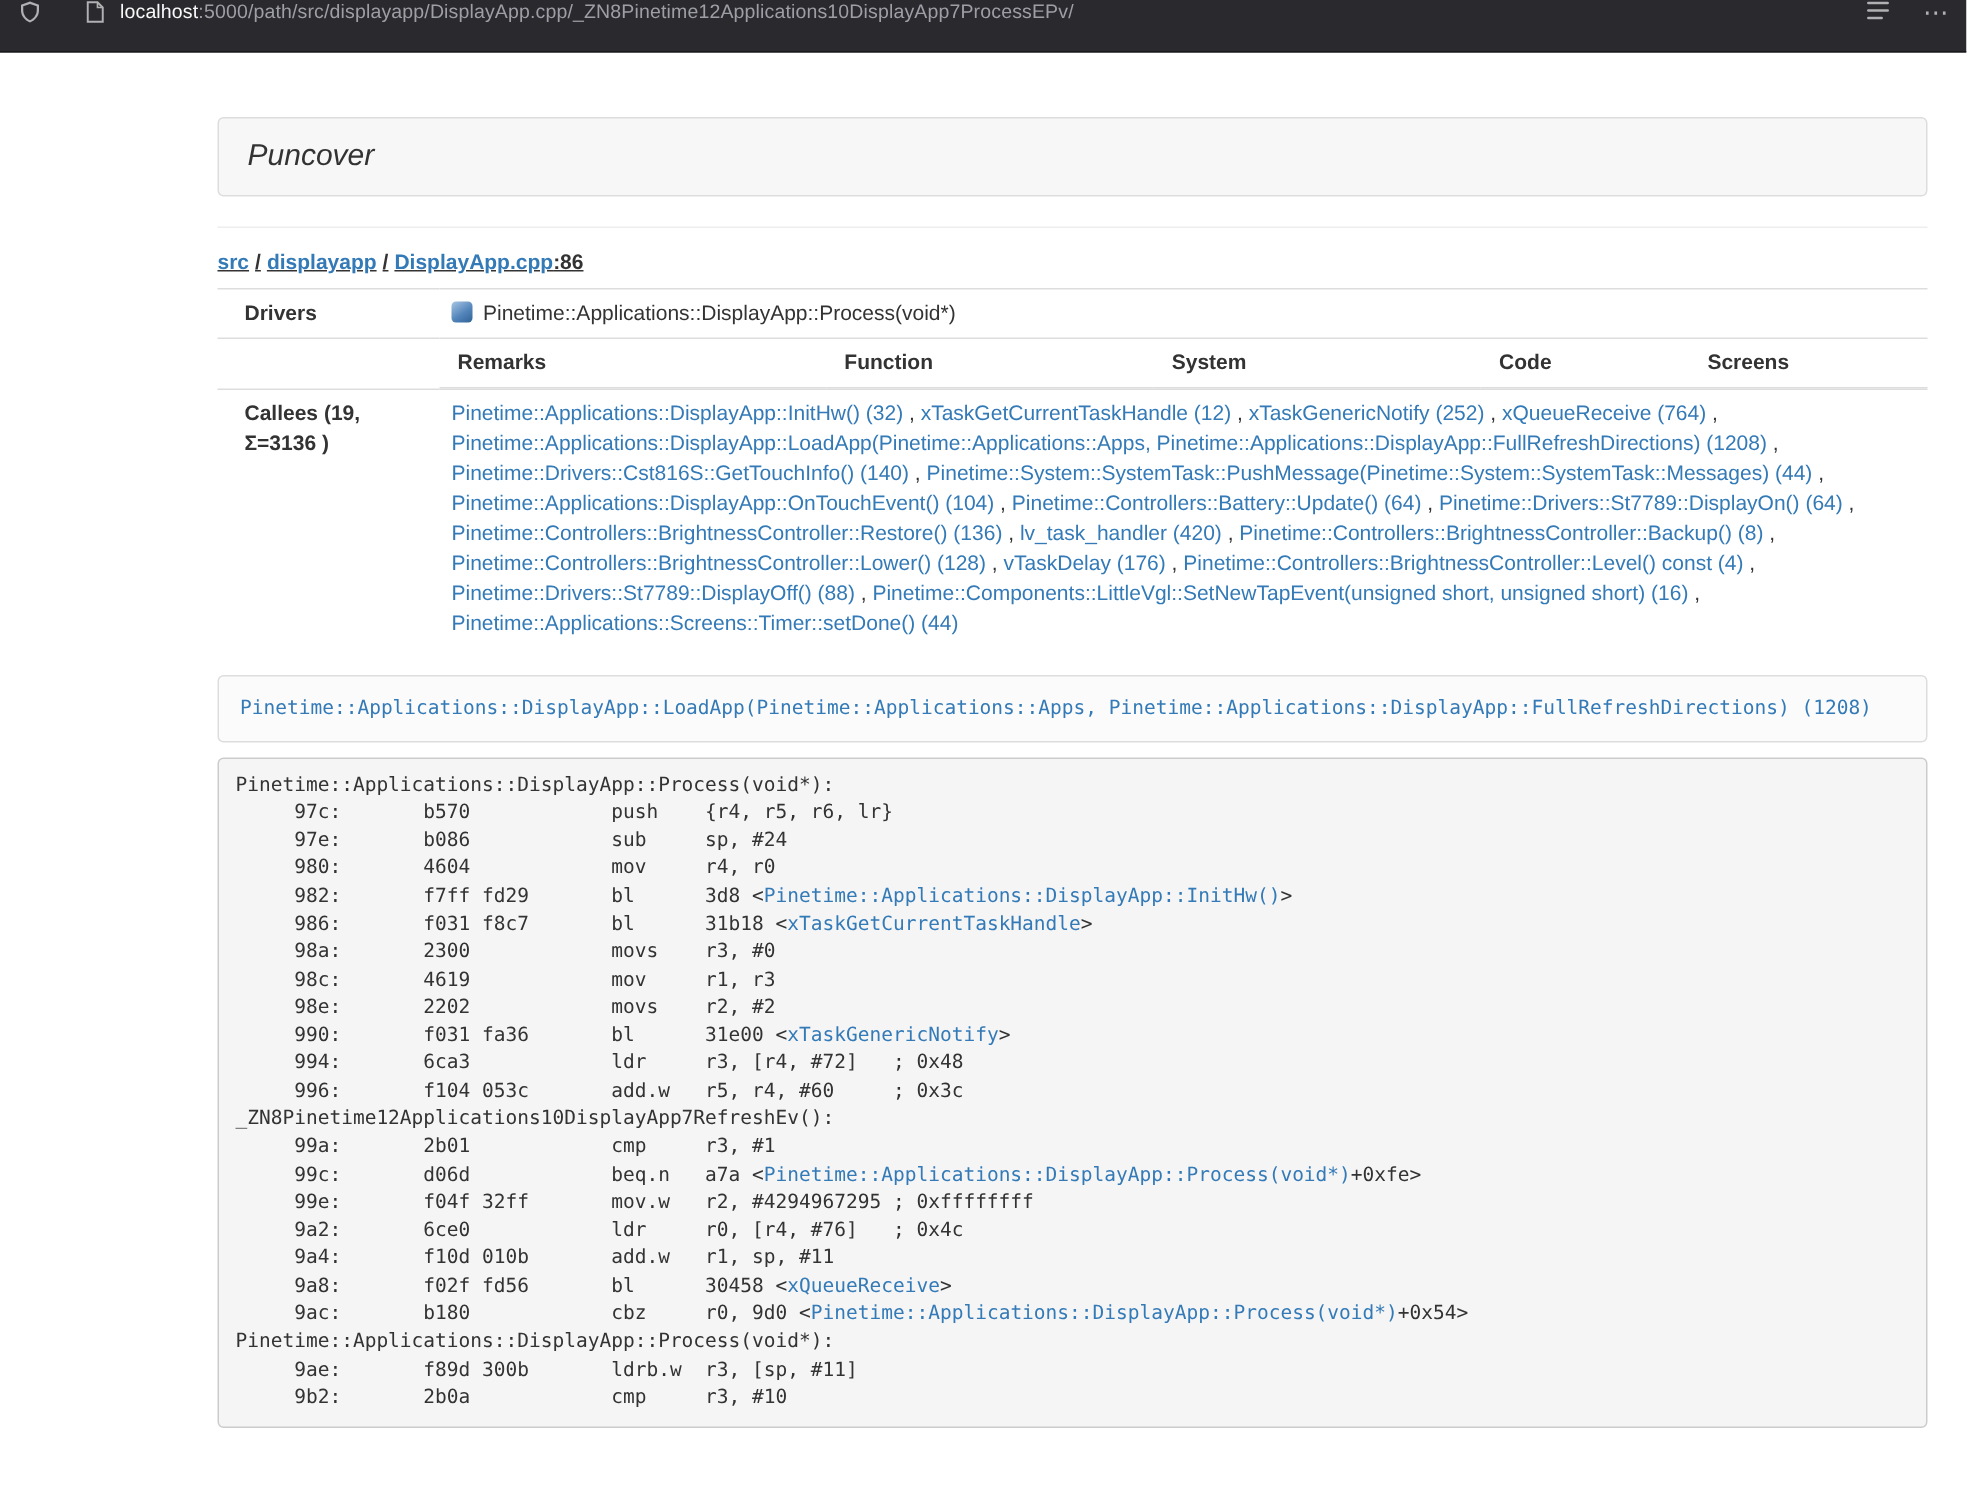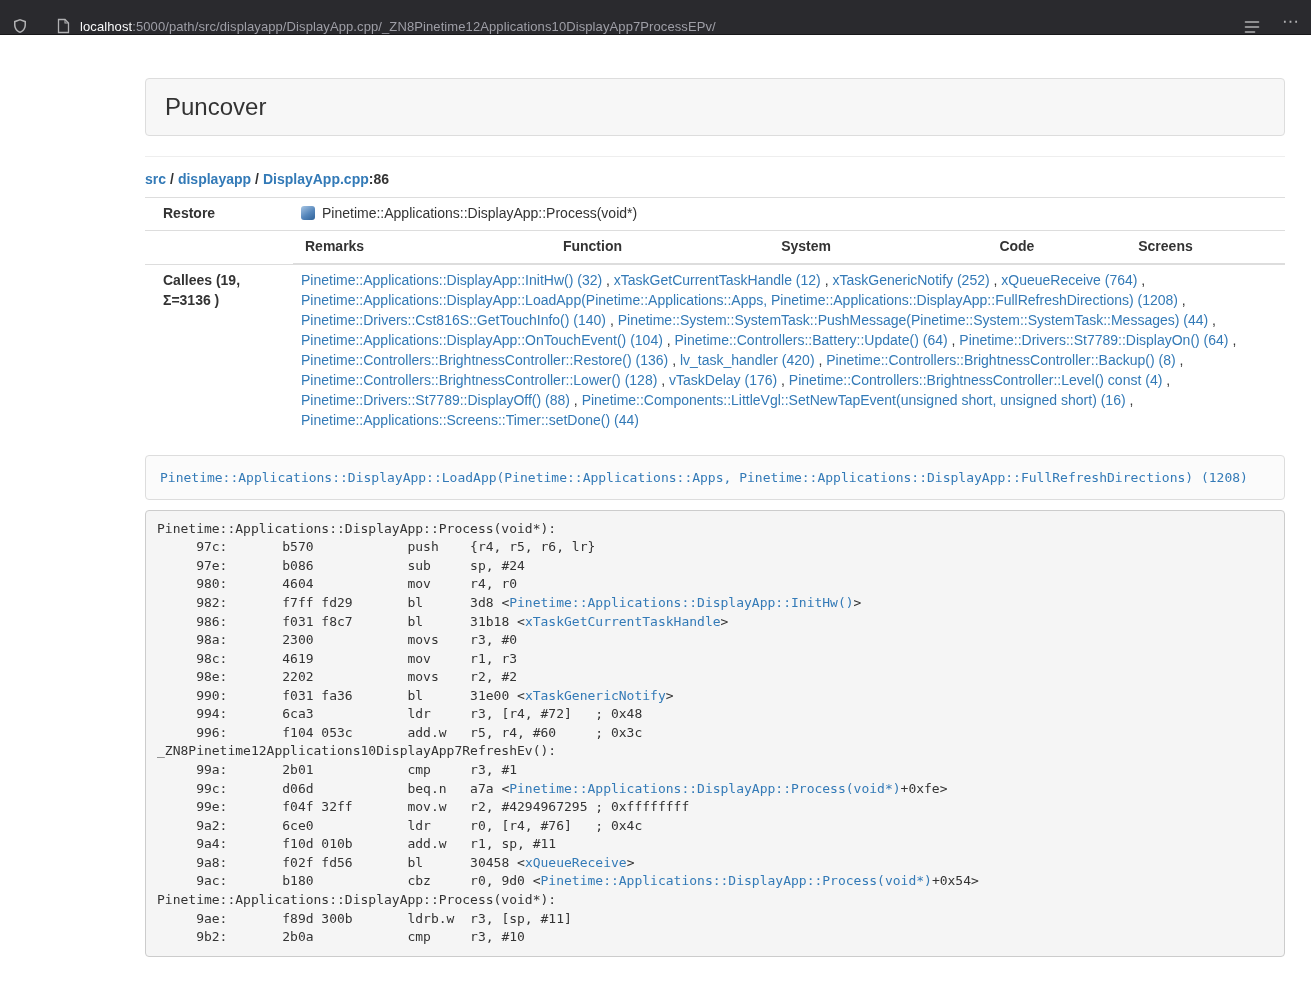--- a/index.html
+++ b/index.html
@@ -5,42 +5,42 @@
   * { box-sizing: border-box; margin: 0; padding: 0; }
   html, body {
     width: 1311px; height: 998px; overflow: hidden;
     background: #ffffff;
     font-family: "Liberation Sans", sans-serif;
     color: #333;
   }
   
   .browser-bar {
     height: 35px; background: #2a2a2e; border-bottom: 1px solid #18181a;
-    display: flex; align-items: flex-end; padding: 0 12px;
+    display: flex; align-items: flex-start; padding: 0 12px;
   }
   .browser-bar .chrome-icon { display: flex; align-items: center; justify-content: center; }
   .shield-wrap { margin-right: 14px; }
   .page-wrap { margin: 0 10px 0 14px; }
   .url-text {
     flex: 1; font-size: 13px; color: #9e9ea6; white-space: nowrap; overflow: hidden;
     letter-spacing: 0.1px;
   }
   .url-host { color: #f9f9fa; }
   .reader-wrap { margin-right: 22px; }
   .menu-dots { color: #b1b1b3; font-size: 17px; line-height: 1; padding-bottom: 4px; cursor: default; }
   
   .container { width: 1140px; margin-left: 145px; padding-top: 43px; }
   .title-panel {
     border: 1px solid #ddd; border-radius: 4px; background: #f7f7f7;
     padding: 14px 19px; margin-bottom: 20px;
   }
-  .title-text { font-size: 24px; color: #333; }
+  .title-text { font-size: 20px; color: #333; font-style: italic; }
   hr { border: 0; border-top: 1px solid #eee; margin: 10px 0; }
   a { color: #337ab7; text-decoration: none; cursor: pointer; }
-  .breadcrumb-line { font-size: 14px; font-weight: bold; margin: 14px 0 10px; }
+  .breadcrumb-line { font-size: 14px; font-weight: bold; margin: 14px 0 10px; text-decoration: underline; }
   .breadcrumb-line .sep { color: #333; padding: 0 4px; }
   
   table { border-collapse: collapse; width: 100%; font-size: 14px; color: #333; }
   .main-table { margin-top: 8px; }
   .main-table > tbody > tr > th,
   .main-table > tbody > tr > td {
     border-top: 1px solid #ddd; padding: 6px 8px; text-align: left;
     vertical-align: top; line-height: 1.42857;
   }
   .main-table > tbody > tr > th { width: 148px; font-weight: bold; padding-left: 18px; }
@@ -113,21 +113,21 @@
 
   <hr>
 
   <div class="breadcrumb-line">
     <a href="#">src</a><span class="sep">/</span><a href="#">displayapp</a><span class="sep">/</span><a href="#">DisplayApp.cpp</a><span>:86</span>
   </div>
 
   <table class="main-table">
     <tbody>
       <tr>
-        <th>Restore</th>
+        <th>Drivers</th>
         <td>
           <span class="fn-icon"></span><span>Pinetime::Applications::DisplayApp::Process(void*)</span>
         </td>
       </tr>
       <tr>
         <th></th>
         <td class="nested-cell">
           <table class="inner-table">
             <tbody>
               <tr>

